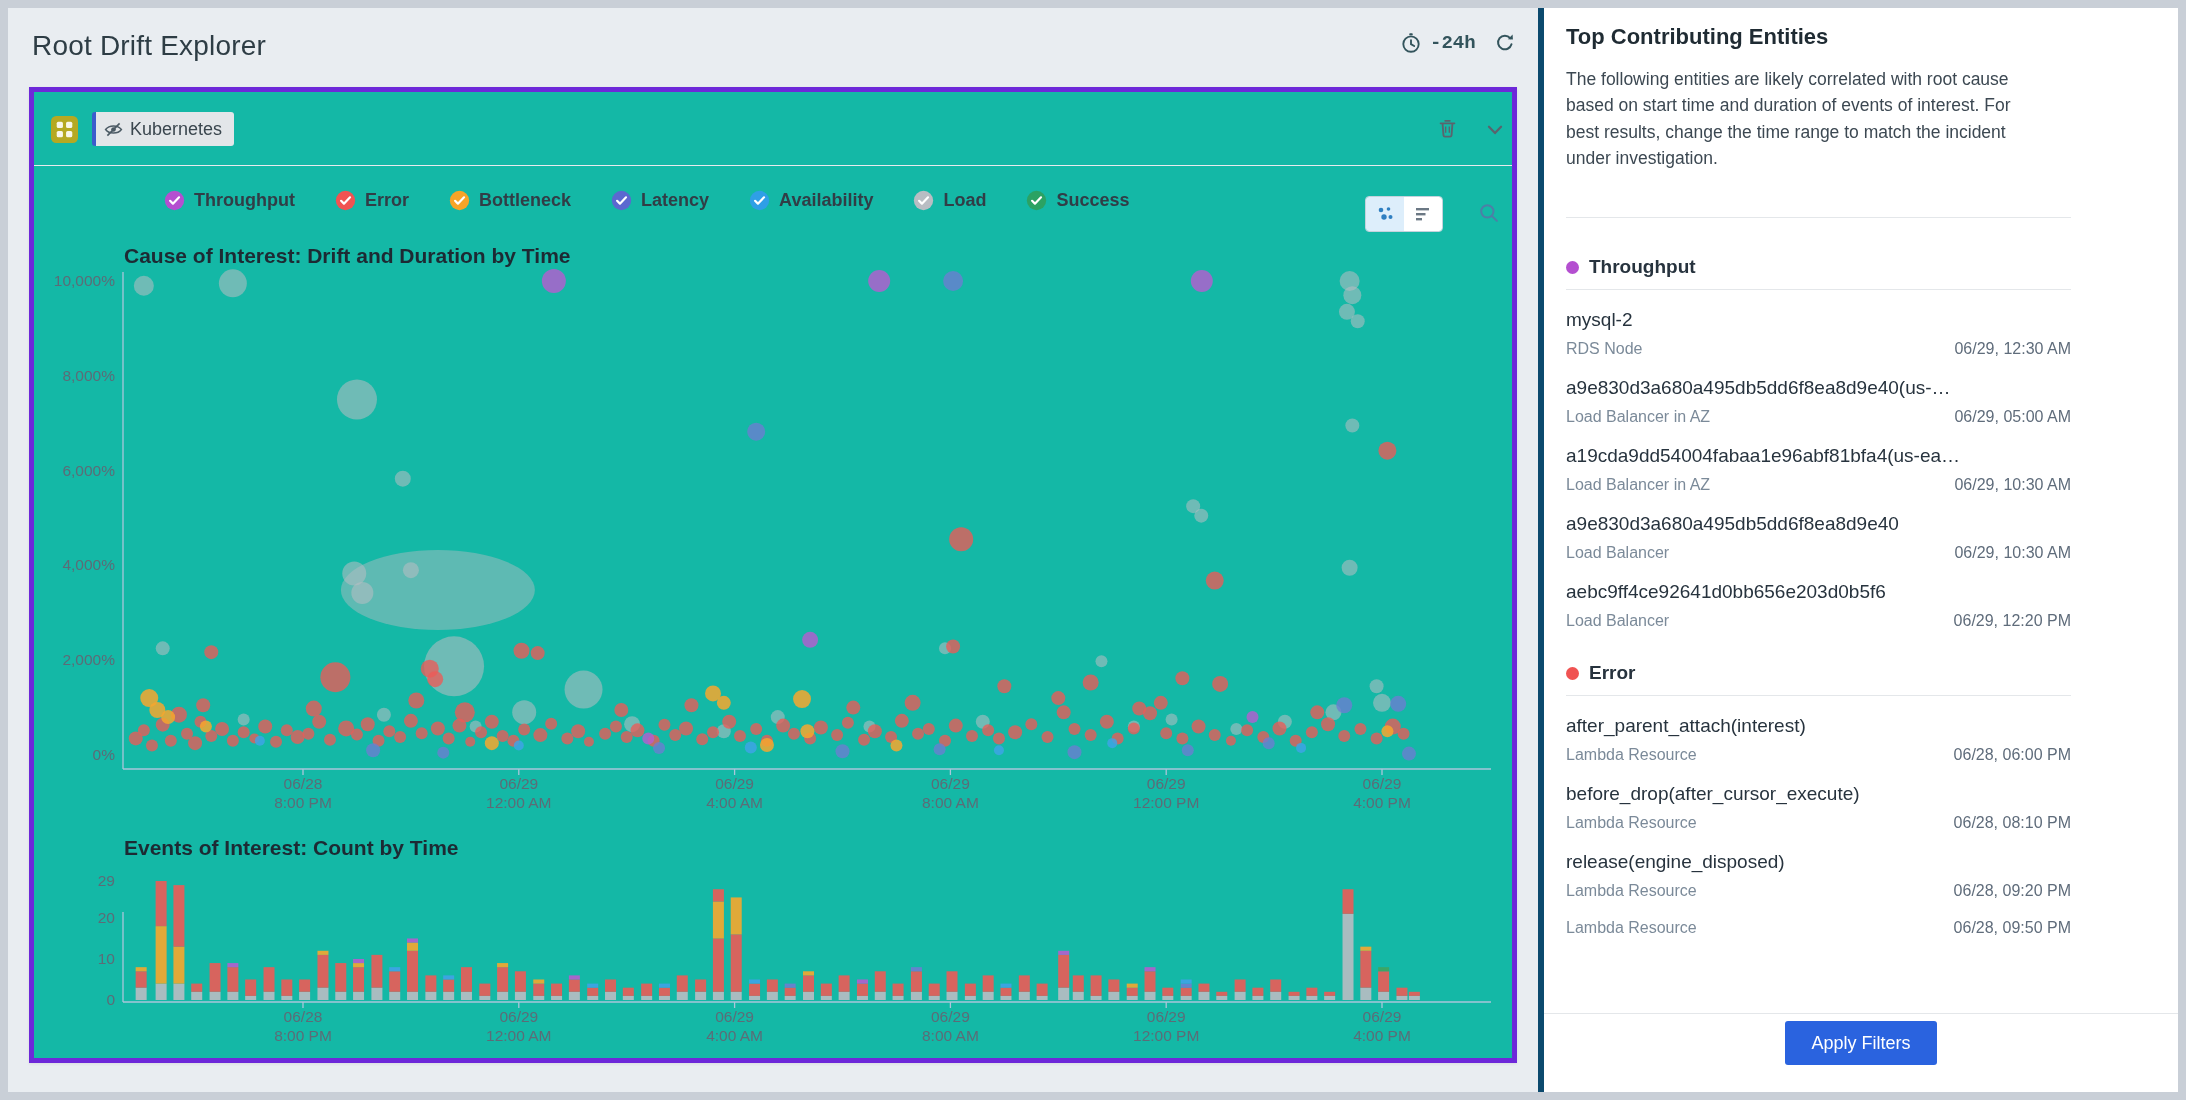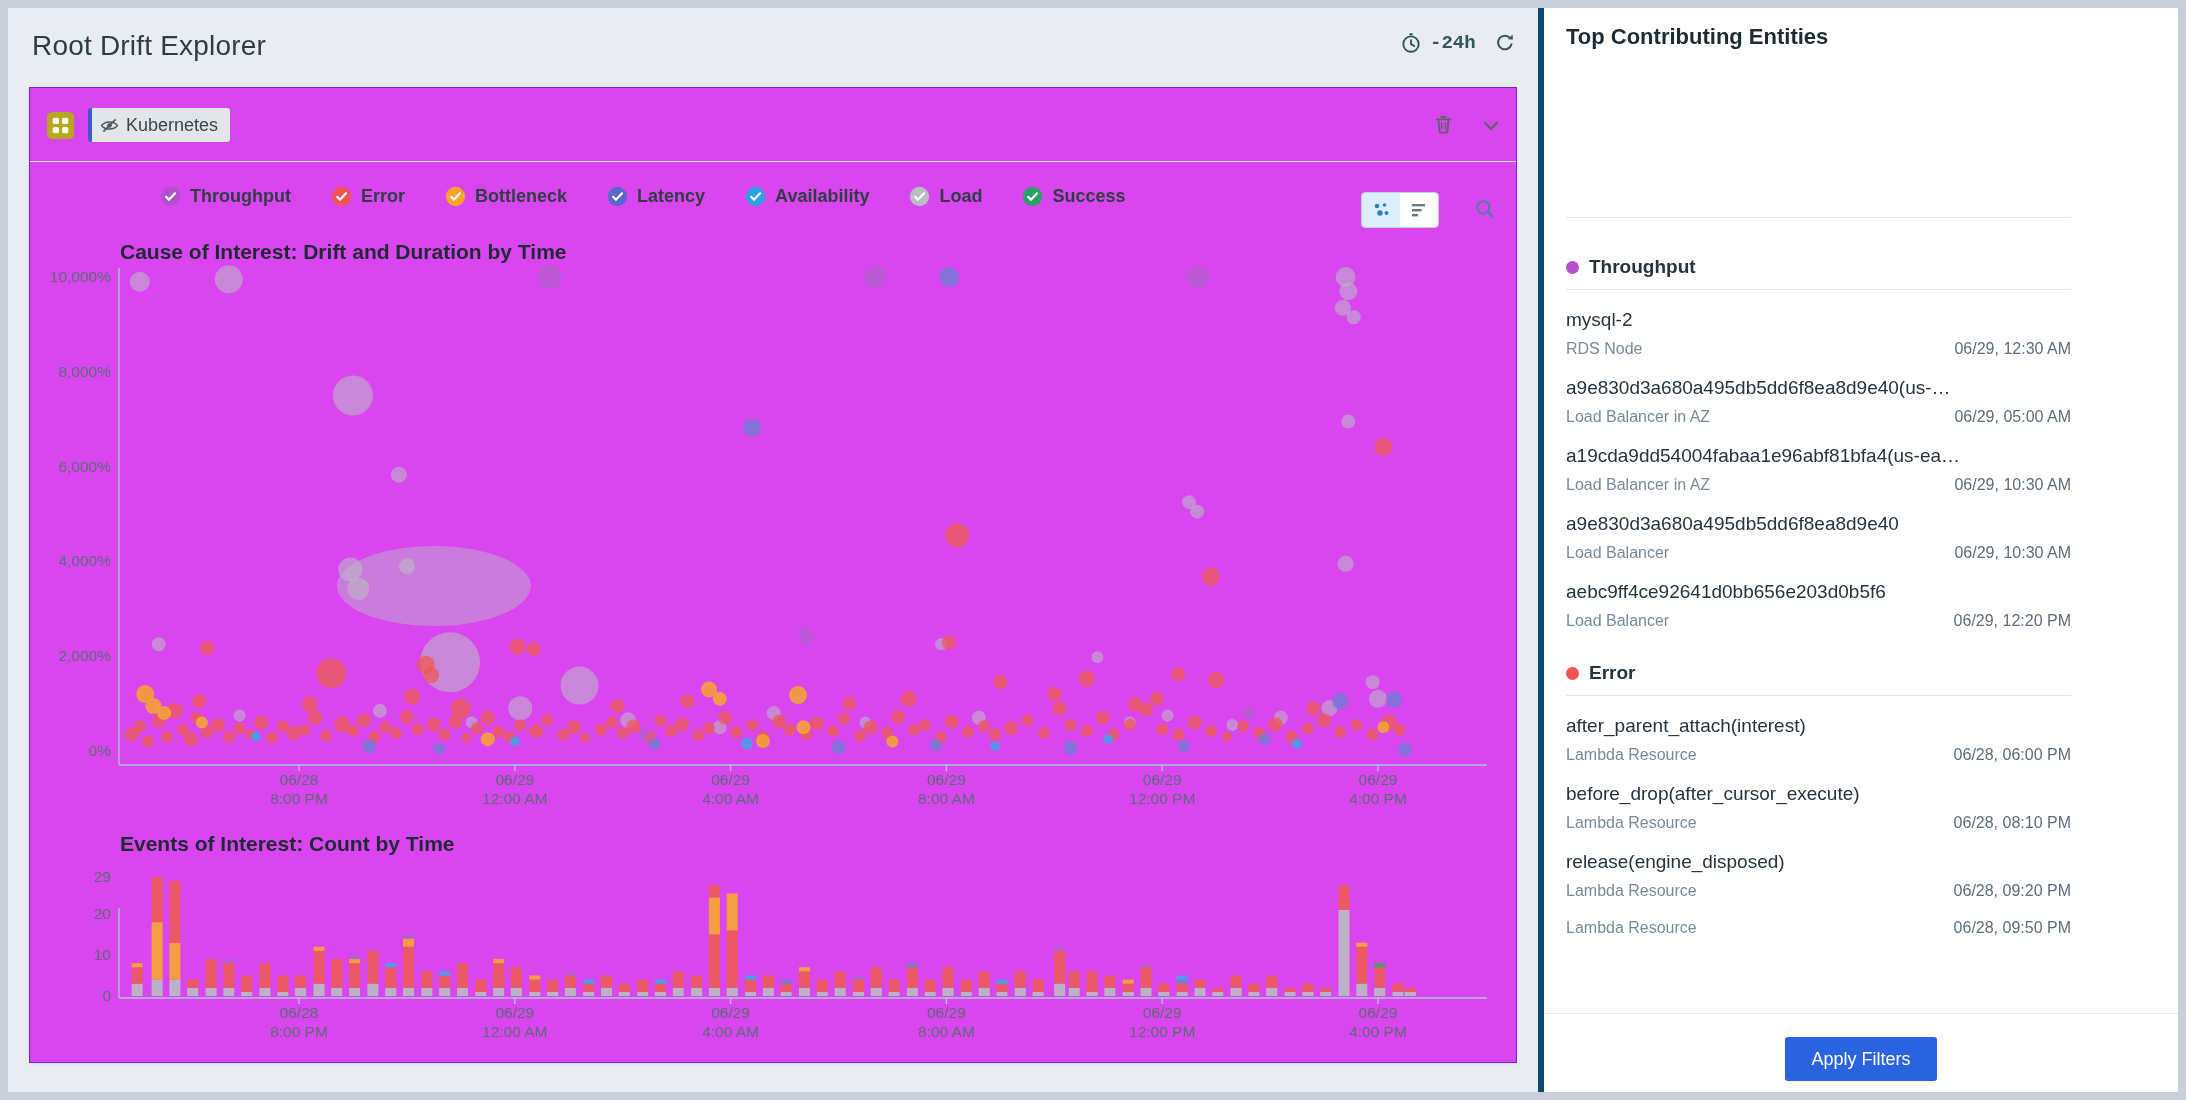--- a/index.html
+++ b/index.html
@@ -3,22 +3,22 @@
 <meta charset="utf-8">
 <style>
   html,body{margin:0;padding:0;background:#b9bfc8;font-family:"Liberation Sans",sans-serif;}
   .app{position:relative;width:2186px;height:1100px;background:#e9edf1;border:8px solid #c9cfd7;
        box-sizing:border-box;overflow:hidden;}
   
   .page-title{position:absolute;left:24px;top:22px;font-size:28px;color:#2e3d45;letter-spacing:.2px;}
   .time-widget{position:absolute;left:1392px;top:24px;display:flex;align-items:center;gap:8px;cursor:pointer;font-family:Liberation Mono, monospace;}
   .time-label{font-size:19px;font-weight:bold;color:#33545c;}
   
-  .card{position:absolute;left:21px;top:79px;width:1488px;height:976px;background:#d946ef;
-        border:1px solid #6d28d9;box-shadow:0 1px 3px rgba(0,0,0,.07);box-sizing:border-box;text-align:center;}
+  .card{position:absolute;left:21px;top:79px;width:1488px;height:976px;background:#14b8a6;
+        border:5px solid #6d28d9;box-shadow:0 1px 3px rgba(0,0,0,.07);box-sizing:border-box;text-align:center;}
   .filter-bar{position:absolute;left:0;top:0;width:100%;height:74px;border-bottom:1px solid #e8eaed;box-sizing:border-box;}
   .grid-ic{position:absolute;left:17px;top:24px;}
   .chip{position:absolute;left:58px;top:20px;height:34px;background:#e3e6e9;border-left:4px solid #3b5ccc;
         border-radius:3px;display:flex;align-items:center;gap:7px;padding:0 12px 0 8px;cursor:pointer;}
   .chip-label{font-size:18px;color:#3a464e;}
   .trash-btn{position:absolute;left:1402px;top:25px;cursor:pointer;}
   .chev-btn{position:absolute;left:1450px;top:27px;cursor:pointer;}
   
   .legend{position:absolute;left:130px;top:98px;display:flex;align-items:center;gap:40px;}
   .legend-item{display:flex;align-items:center;gap:9px;cursor:pointer;}
@@ -46,21 +46,21 @@
   .sec-head{display:flex;align-items:center;gap:10px;padding-bottom:11px;border-bottom:1px solid #e4e7ea;}
   .sec-dot{width:13px;height:13px;border-radius:50%;}
   .sec-label{font-size:19px;font-weight:bold;color:#27333e;}
   .entry{margin-top:19px;cursor:pointer;}
   .entry-name{font-size:19px;color:#27333e;white-space:nowrap;overflow:hidden;}
   .entry-meta{display:flex;justify-content:space-between;margin-top:9px;}
   .entry-type{font-size:16px;color:#7b8a99;}
   .entry-time{font-size:16px;color:#5f6c7b;}
   .btn-bar{position:absolute;left:0;right:0;bottom:0;height:78px;background:#fff;border-top:1px solid #e4e7ea;
            display:flex;justify-content:center;}
-  .apply-btn{margin-top:23px;height:44px;padding:0 26px;background:#2a63df;color:#fff;font-size:18px;
+  .apply-btn{margin-top:7px;height:44px;padding:0 26px;background:#2a63df;color:#fff;font-size:18px;
              font-family:"Liberation Sans",sans-serif;border:none;border-radius:3px;cursor:pointer;}
 </style>
 </head>
 <body>
 
 <div class="app">
 
   <div class="page-title">Root Drift Explorer</div>
 
   <div class="time-widget">
@@ -608,20 +608,21 @@
         <rect x="1344.1185" y="105.176" width="11" height="4.103" fill="#3fa45f" fill-opacity="0.9"></rect>
         <rect x="1362.4615000000001" y="133.897" width="11" height="4.103" fill="#b9bdc3" fill-opacity="0.9"></rect>
         <rect x="1362.4615000000001" y="125.691" width="11" height="8.206" fill="#ec5b57" fill-opacity="0.9"></rect>
         <rect x="1374.8700000000001" y="133.897" width="11" height="4.103" fill="#b9bdc3" fill-opacity="0.9"></rect>
         <rect x="1374.8700000000001" y="129.794" width="11" height="4.103" fill="#ec5b57" fill-opacity="0.9"></rect>
       </svg>
   </div>
 
   <div class="panel">
     <div class="tce-title">Top Contributing Entities</div>
+    <div class="tce-desc">The following entities are likely correlated with root cause based on start time and duration of events of interest. For best results, change the time range to match the incident under investigation.</div>
     <div class="tce-div1"></div>
     <div class="tce-scroll" id="tce-scroll">
         <div class="tce-sec">
           <div class="sec-head">
       <span class="sec-dot" style="background:#b44fd0"></span>
       <span class="sec-label">Throughput</span>
           </div>
           <div class="entry">
         <div class="entry-name">mysql-2</div>
         <div class="entry-meta">

